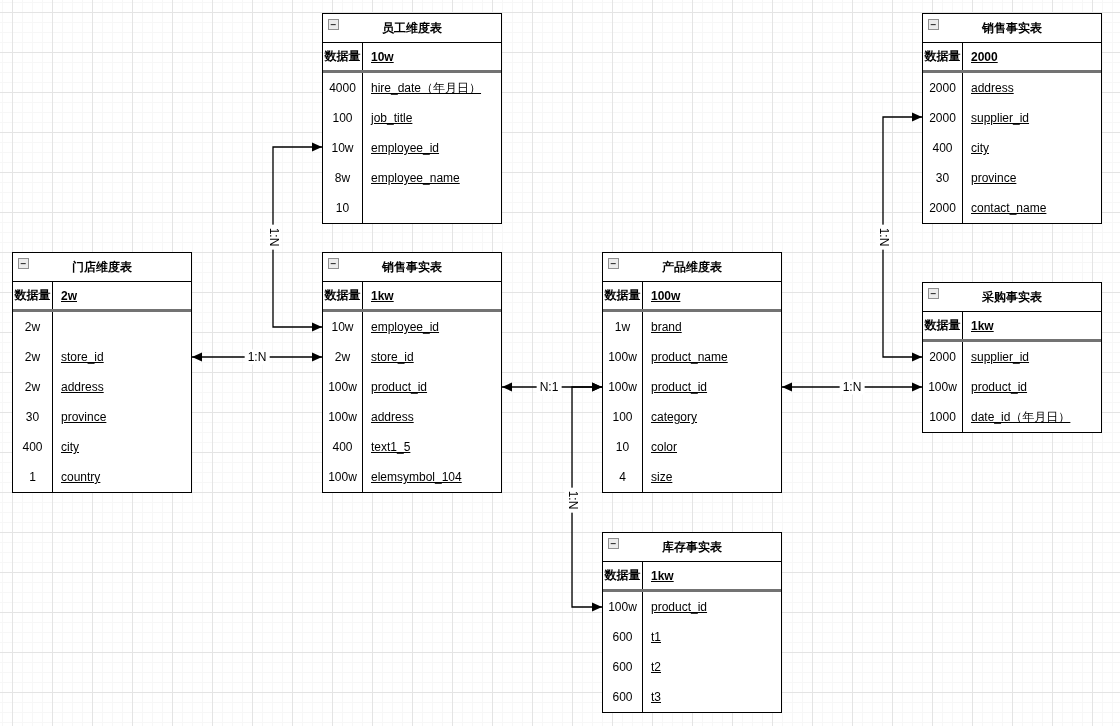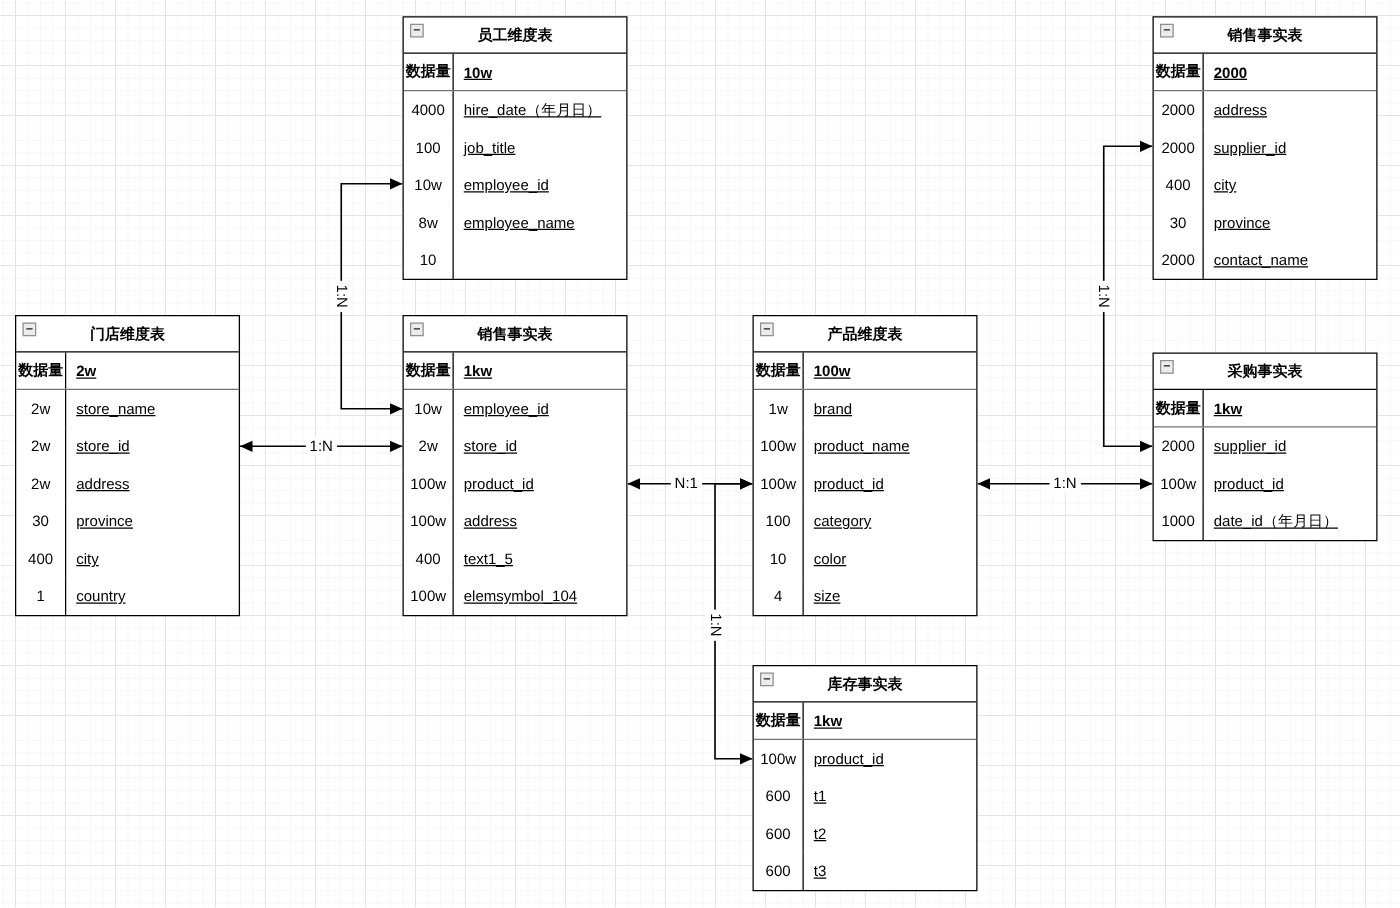--- a/index.html
+++ b/index.html
@@ -49,21 +49,21 @@
     background: #ececec;
     font-size: 10px;
     line-height: 9px;
     text-align: center;
     color: #333;
     cursor: pointer;
   }
   .t-header {
     display: flex;
     height: 30px;
-    border-bottom: 1px solid #737373;
+    border-bottom: 3px solid #737373;
     font-weight: bold;
   }
   .t-row { display: flex; height: 30px; }
   .cell-count {
     width: 40px;
     flex: 0 0 40px;
     border-right: 1px solid #000;
     display: flex;
     align-items: center;
     justify-content: center;
@@ -204,21 +204,20 @@
     <div class="t-title">
       <span class="collapse">−</span>
       <span>门店维度表</span>
     </div>
     <div class="t-header">
       <span class="cell-count">数据量</span>
       <span class="cell-field">2w</span>
     </div>
     <div class="t-row">
         <span class="cell-count">2w</span>
-        <span class="cell-field">store_name</span>
       </div>
     <div class="t-row">
         <span class="cell-count">2w</span>
         <span class="cell-field">store_id</span>
       </div>
     <div class="t-row">
         <span class="cell-count">2w</span>
         <span class="cell-field">address</span>
       </div>
     <div class="t-row">

